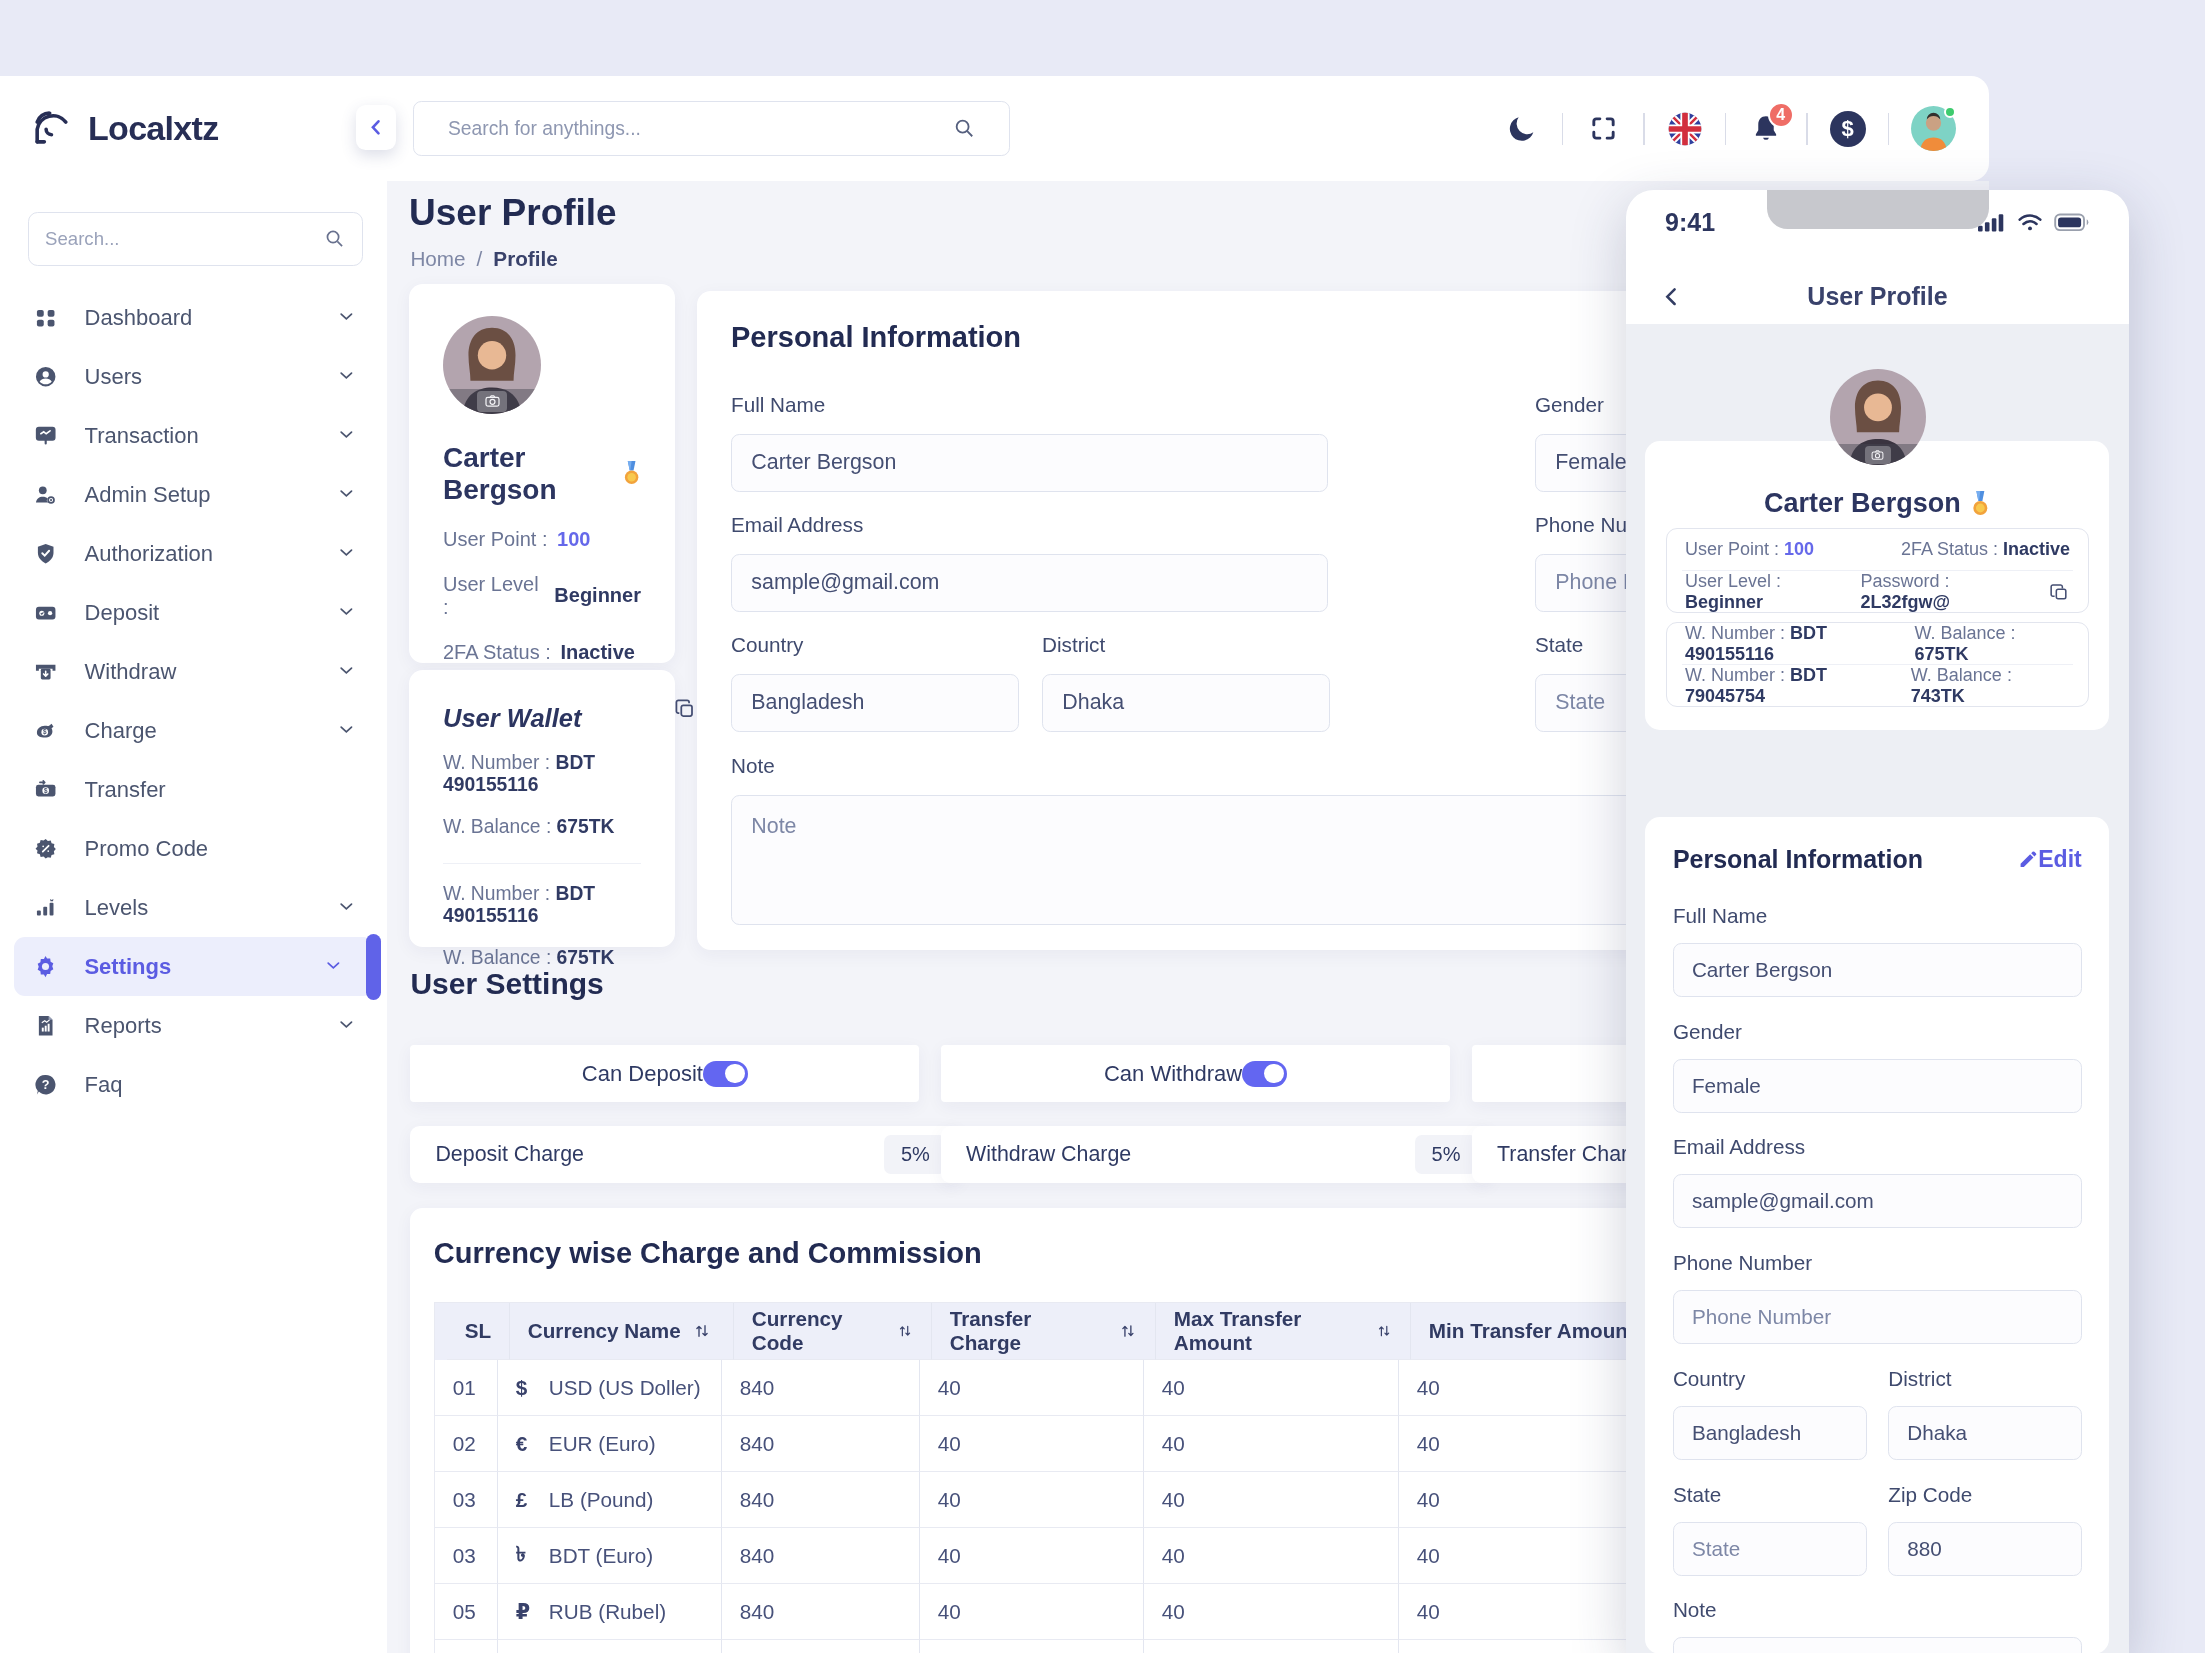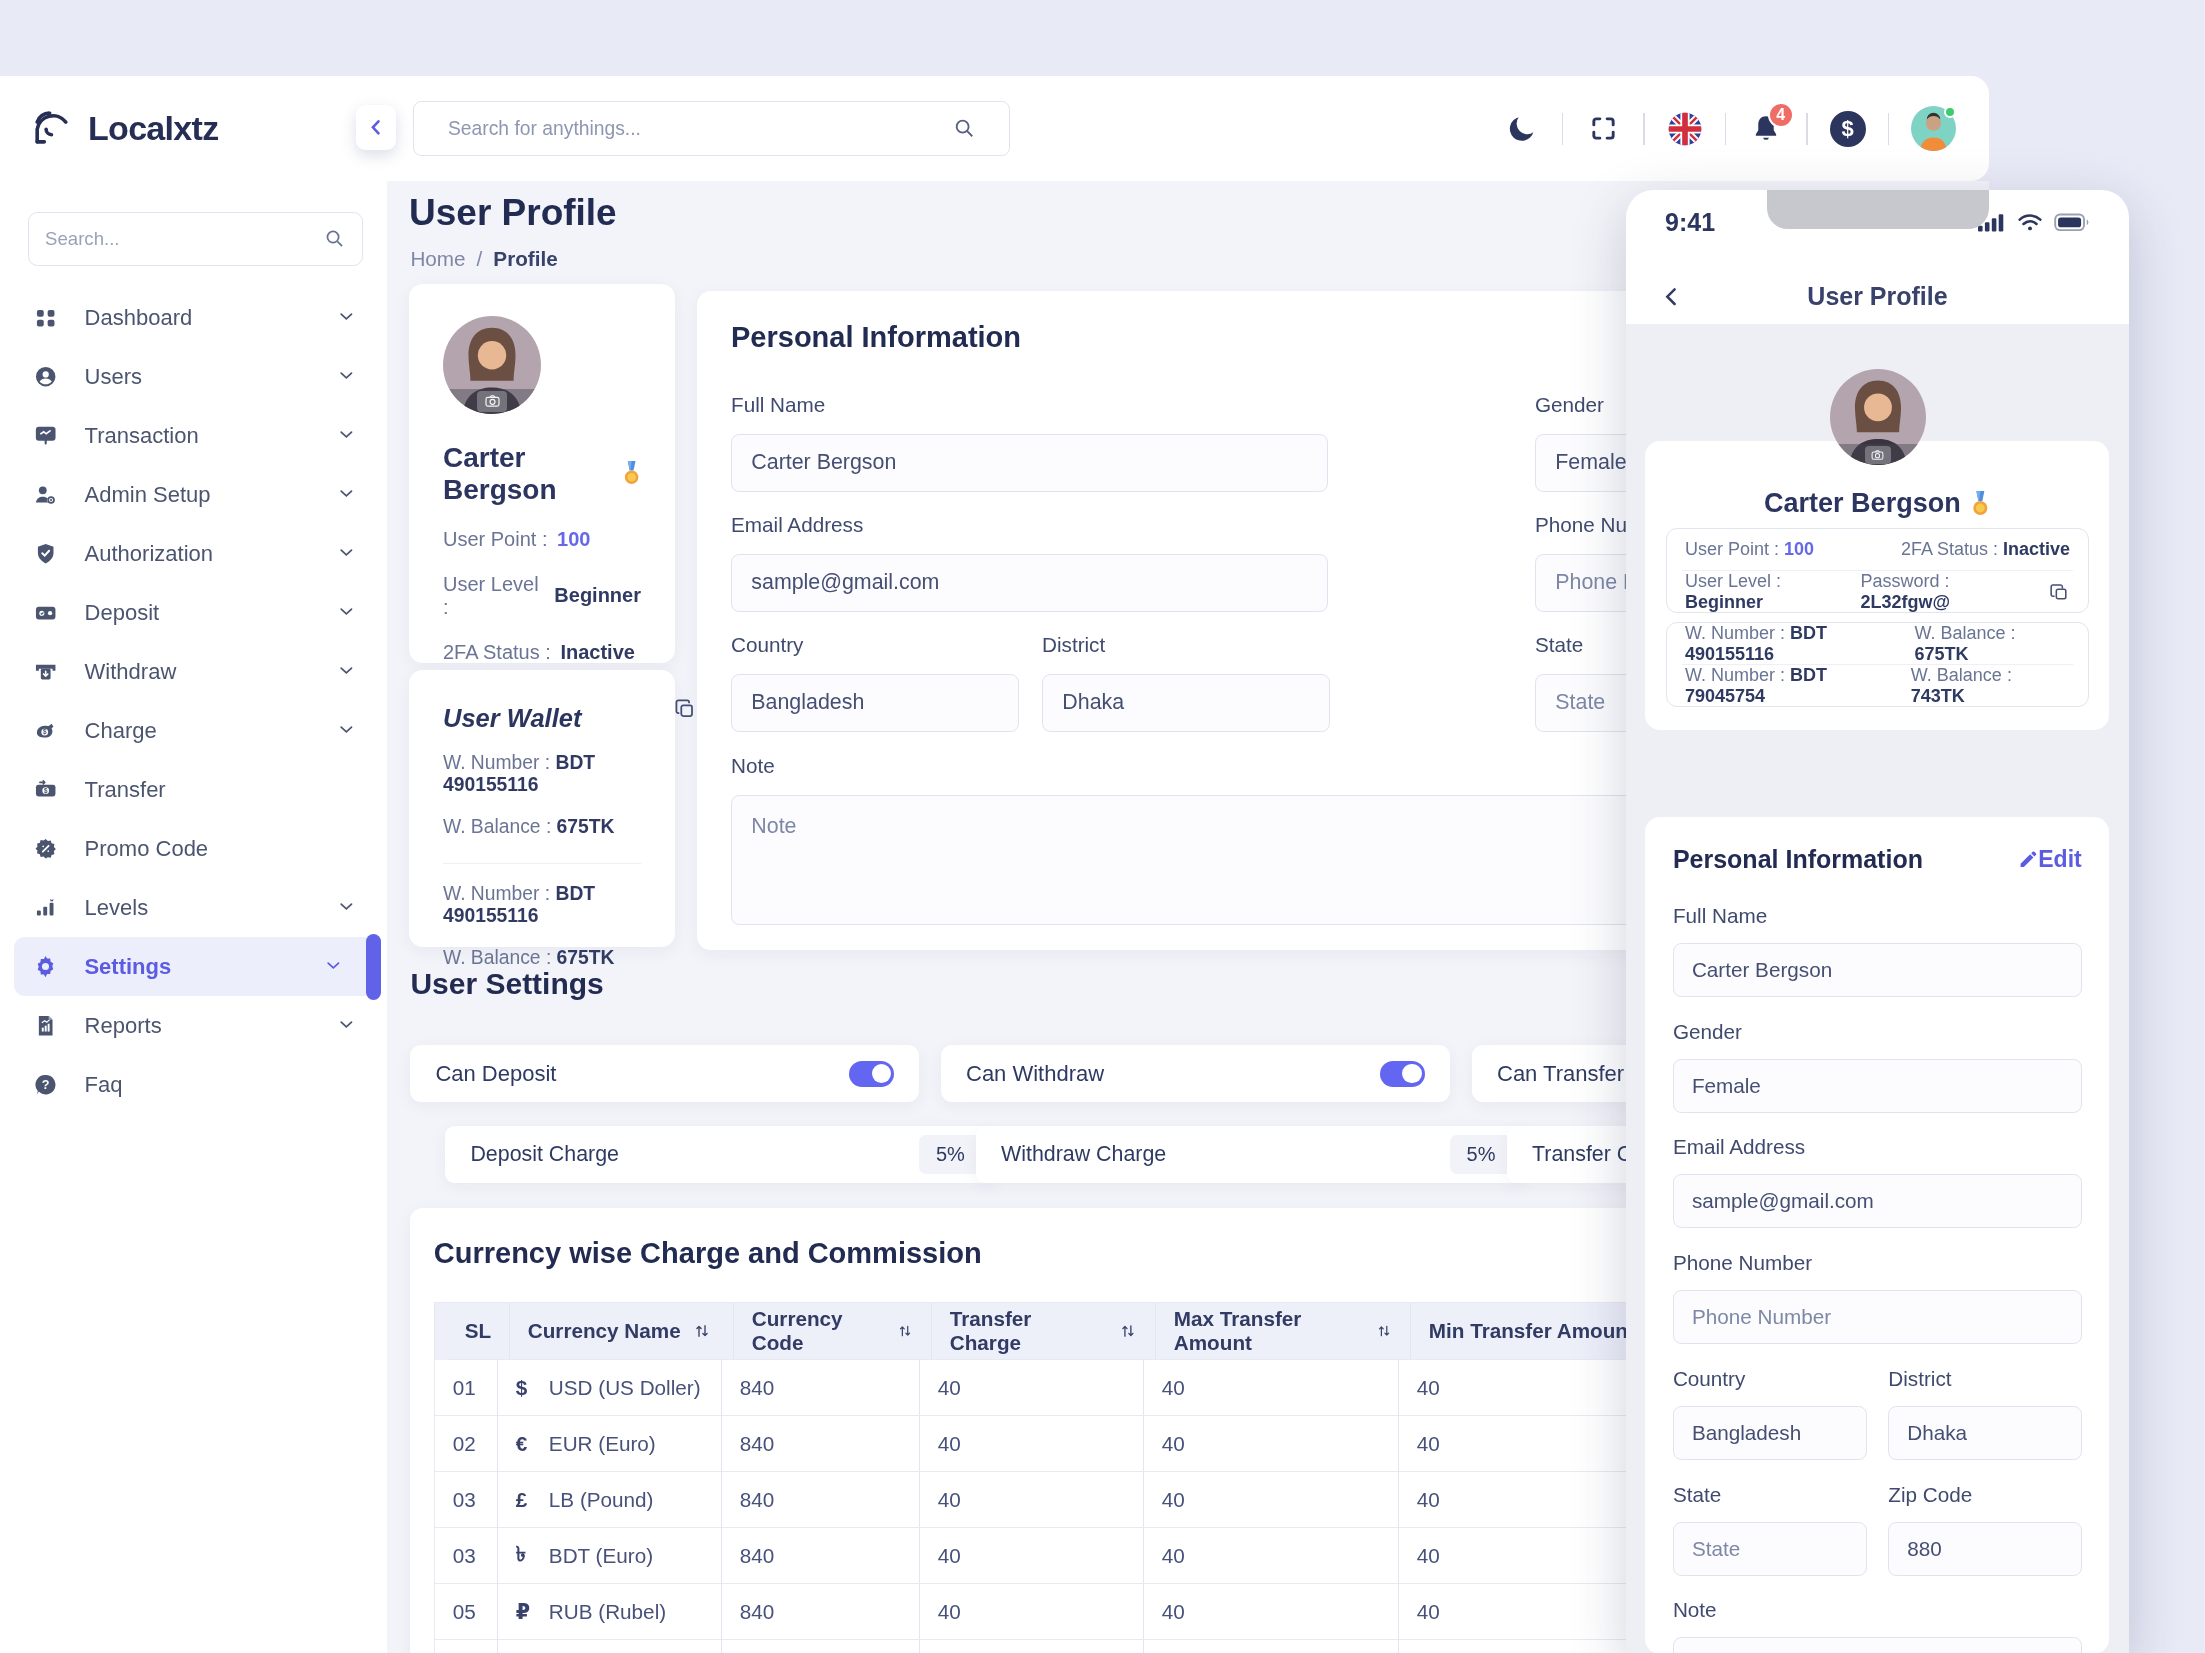--- a/index.html
+++ b/index.html
@@ -74,25 +74,25 @@
   .pi-card{left:310px;top:110px;width:1351px;height:659px;padding:30px 34px;}
   .pi-title{font-size:29px;font-weight:bold;color:#222b52;}
   .field{position:absolute;}
   .field label{display:block;font-size:20.7px;color:#3f4a6e;margin-bottom:16.5px;}
   .field input,.field textarea{width:100%;height:58px;border:1.4px solid var(--border);border-radius:8.3px;background:#fcfcfe;font-size:21.4px;color:#454f73;padding:0 19.3px;font-family:inherit;outline:none;}
   .field textarea{height:130px;padding:18px 19.3px;resize:none;}
   .field input::placeholder,.field textarea::placeholder{color:#7d87a6;}
 
   
   .us-title{position:absolute;left:23.4px;top:786px;font-size:30px;font-weight:bold;color:#222b52;}
-  .toggle-card{position:absolute;top:864px;width:509px;height:57px;background:#fff;border-radius:11px;box-shadow:var(--cardshadow);display:flex;align-items:center;padding:15px 25px;justify-content:space-between;}
+  .toggle-card{position:absolute;top:864px;width:509px;height:57px;background:#fff;border-radius:4px;box-shadow:var(--cardshadow);display:flex;align-items:center;padding:15px 25px;justify-content:center;}
   .toggle-card .tl{font-size:22px;color:#2f3a63;}
   .switch{width:45px;height:26px;border-radius:13px;background:#6366f1;position:relative;flex:none;cursor:pointer;}
   .switch .knob{position:absolute;right:3.4px;top:3.4px;width:19.3px;height:19.3px;border-radius:50%;background:#fff;}
-  .charge-card{position:absolute;top:945px;width:551px;height:57px;background:#fff;border-radius:9.6px;box-shadow:var(--cardshadow);display:flex;align-items:center;padding:0 15px 0 25px;justify-content:space-between;margin-left:35px;}
+  .charge-card{position:absolute;top:945px;width:551px;height:57px;background:#fff;border-radius:9.6px;box-shadow:var(--cardshadow);display:flex;align-items:center;padding:0 15px 0 25px;justify-content:space-between;}
   .charge-card .cl{font-size:21.4px;color:#2f3a63;}
   .badge{background:#f2f3f8;border-radius:6.9px;padding:8.3px 16.5px;font-size:20px;color:#2f3a63;}
 
   
   .table-card{left:23.4px;top:1027px;width:1578px;height:634px;padding:29px 23.4px;border-radius:12.4px;}
   .t-title{font-size:29px;font-weight:bold;color:#222b52;}
   .ctable{margin-top:32px;width:1534px;border:0.7px solid var(--border2);border-bottom:none;}
   .trow{display:grid;grid-template-columns:63px 224px 198px 224px 255px 1fr;}
   .trow.head{background:#edeff9;padding-left:12px;}
   .tcell{border-right:0.7px solid #e3e6f0;border-bottom:0.7px solid var(--border2);display:flex;align-items:center;padding:0 18px;font-size:20.7px;color:#47517a;height:56px;}

